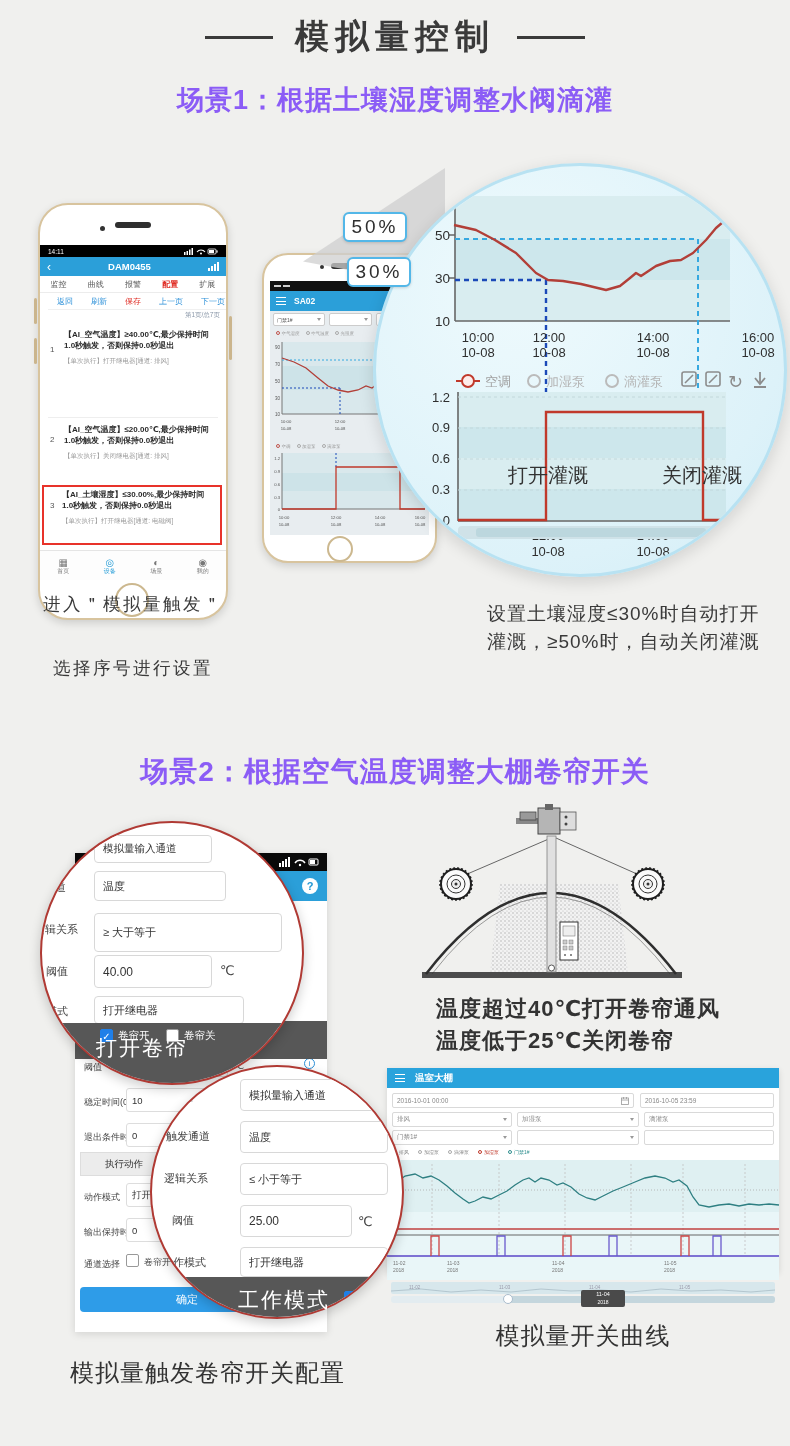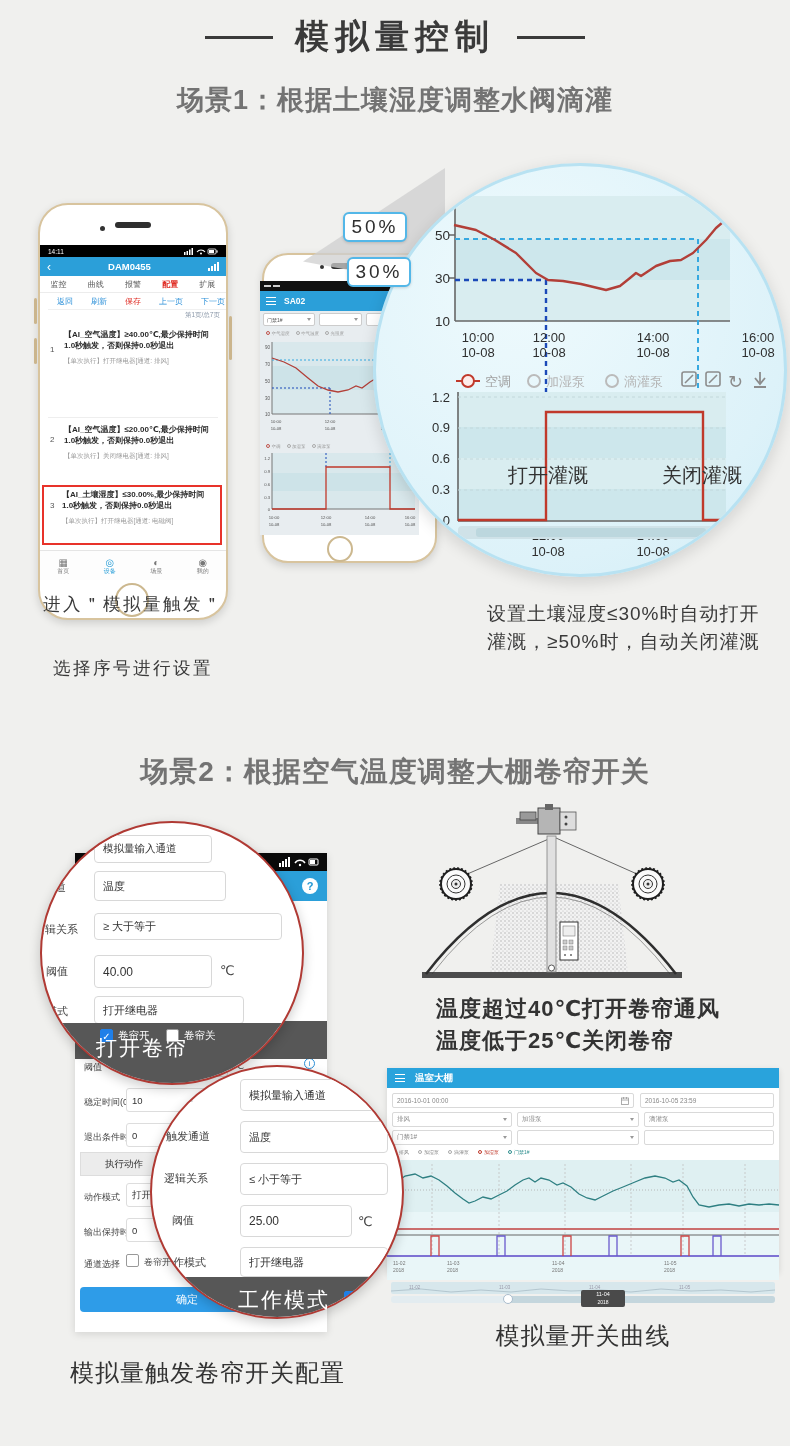--- a/index.html
+++ b/index.html
@@ -8,21 +8,21 @@
           font-family:"Liberation Sans","DejaVu Sans",sans-serif;color:#333;}
   .abs{position:absolute;}
   .bold{font-weight:bold;}
   .ctr{text-align:center;}
   svg text{font-family:"Liberation Sans","DejaVu Sans",sans-serif;}
 
   
   .main-title{left:0;top:14px;width:790px;display:flex;align-items:center;justify-content:center;gap:22px;}
   .main-title .bar{width:68px;height:3px;background:#3a3a3a;}
   .main-title .txt{font-size:34px;font-weight:bold;color:#3a3a3a;letter-spacing:6px;}
-  .scene-title{width:790px;text-align:center;font-size:27px;font-weight:bold;color:#737373;letter-spacing:1px;}
+  .scene-title{width:790px;text-align:center;font-size:27px;font-weight:bold;color:#8b5cf6;letter-spacing:1px;}
 
   
   .phone{background:#fff;border:2px solid #d8c49e;box-shadow:0 3px 8px rgba(0,0,0,.15);}
   .homebtn{border:2.5px solid #ccb88f;border-radius:50%;background:#fff;}
   .cam{background:#333;border-radius:50%;}
   .spk{background:#2f2f2f;border-radius:3px;}
   .sidebtn{background:#cbb58c;border-radius:2px;}
 
   
   .p1screen{left:40px;top:245px;width:186px;height:335px;background:#fff;overflow:hidden;font-size:8px;}
@@ -35,21 +35,21 @@
   .rule-action{font-size:6.5px;color:#9a9a9a;line-height:1.4;margin-top:4px;}
   .rule-no{font-size:8px;color:#555;}
   .p1nav{left:0;top:305px;width:186px;height:30px;border-top:1px solid #e5e5e5;display:flex;background:#fdfdfd;}
   .p1nav .it{flex:1;display:flex;flex-direction:column;align-items:center;justify-content:center;color:#777;font-size:6px;line-height:1.1;}
   .p1nav .ic{font-size:10px;}
   .p1nav .active{color:#2a9fd8;}
 
   .caption{font-size:17.5px;color:#3a3a3a;letter-spacing:2.5px;}
 
   
-  .p2screen{left:260px;top:281px;width:159px;height:254px;background:#e8edf0;overflow:hidden;}
+  .p2screen{left:270px;top:281px;width:159px;height:254px;background:#e8edf0;overflow:hidden;}
   .p2status{height:10px;background:#111;display:flex;justify-content:space-between;align-items:center;padding:0 4px;}
   .p2status i{display:block;background:#cfcfcf;height:2px;width:7px;}
   .p2header{height:20px;background:#2b9fd9;color:#fff;display:flex;align-items:center;gap:8px;padding:0 6px;font-size:8.5px;font-weight:bold;}
   .burger{width:10px;height:8px;border-top:1.6px solid #fff;border-bottom:1.6px solid #fff;position:relative;}
   .burger:after{content:"";position:absolute;left:0;top:2.6px;width:10px;height:1.6px;background:#fff;}
   .p2drops{height:18px;display:flex;gap:4px;padding:2px 3px;}
   .p2drop{background:#fff;border:1px solid #ccc;border-radius:2px;font-size:5px;color:#555;display:flex;align-items:center;justify-content:space-between;padding:0 3px;height:13px;}
   .chev{width:0;height:0;border-left:2.5px solid transparent;border-right:2.5px solid transparent;border-top:3px solid #999;}
   .p2legend{height:9px;display:flex;gap:6px;align-items:center;padding:0 6px;font-size:4.5px;color:#999;}
   .dot{display:inline-block;width:4px;height:4px;border-radius:50%;border:1px solid #aaa;margin-right:1.5px;}
@@ -428,21 +428,21 @@
 
   <div class="abs redcircle" style="left:40px;top:821px;width:264px;height:264px;z-index:30;">
     <div class="abs mag-box" style="left:52px;top:12px;width:118px;height:28px;font-size:10.5px;">
         <span>模拟量输入通道</span>
       </div>
     <div class="abs mag-label" style="left:-20px;top:57px;">触发通道</div>
     <div class="abs mag-box" style="left:52px;top:48px;width:132px;height:30px;">
         <span>温度</span>
       </div>
     <div class="abs mag-label" style="left:-8px;top:99px;">逻辑关系</div>
-    <div class="abs mag-box" style="left:52px;top:90px;width:188px;height:27px;">
+    <div class="abs mag-box" style="left:52px;top:90px;width:188px;height:39px;">
         <span>≥ 大于等于</span>
       </div>
     <div class="abs mag-label" style="left:4px;top:141px;">阈值</div>
     <div class="abs mag-box" style="left:52px;top:132px;width:118px;height:33px;font-size:12px;">
         <span>40.00</span>
       </div>
     <div class="abs mag-label" style="left:178px;top:140px;font-size:13px;">℃</div>
     <div class="abs mag-label" style="left:-18px;top:181px;">工作模式</div>
     <div class="abs mag-box" style="left:52px;top:173px;width:150px;height:28px;">
         <span>打开继电器</span>

